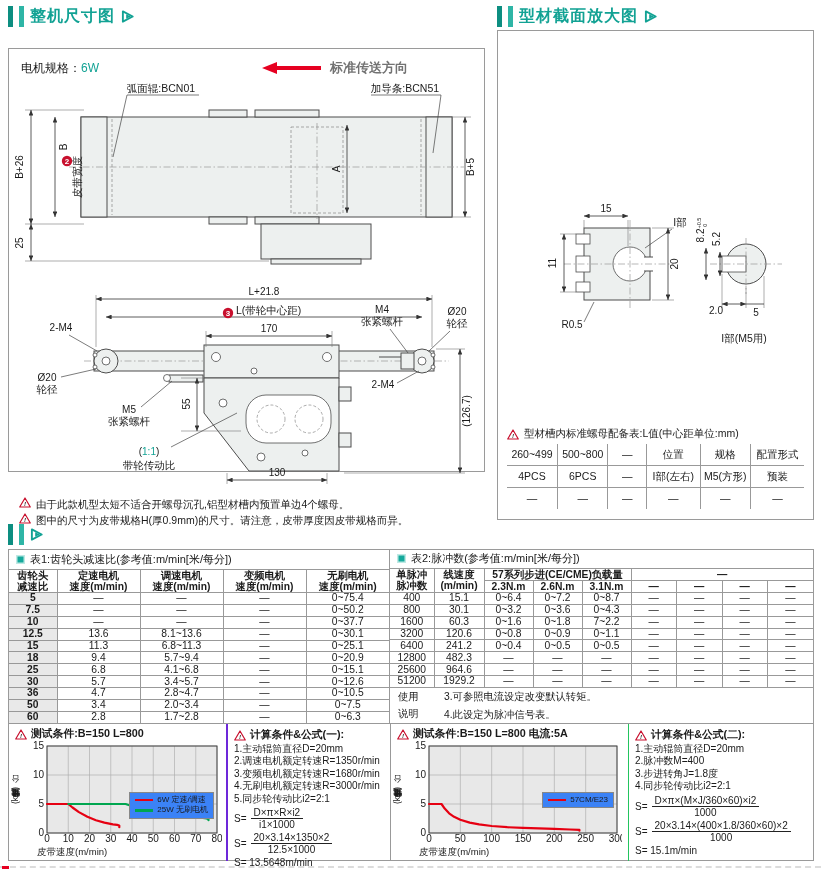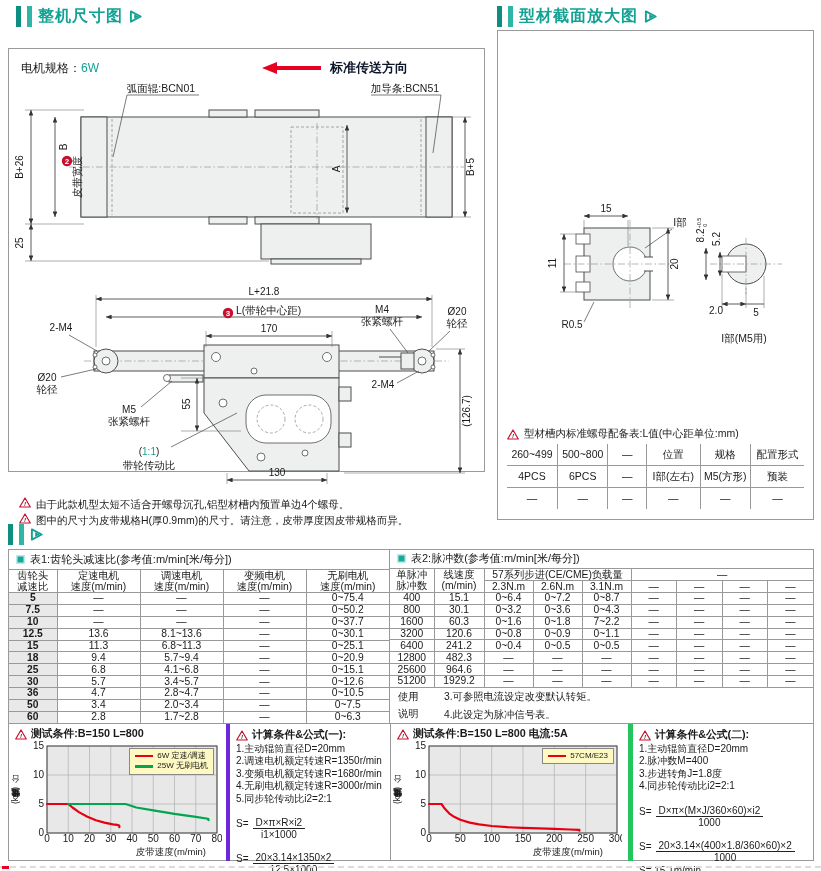--- a/index.html
+++ b/index.html
@@ -12,21 +12,21 @@
   .sechdr .t{font-size:16px;font-weight:bold;color:#12a294;letter-spacing:1px;}
   
   .panel{position:absolute;background:#fff;border:1px solid #9a9a9a;box-sizing:border-box;}
   #panelL{left:8px;top:48px;width:477px;height:424px;}
   #panelR{left:497px;top:30px;width:317px;height:490px;}
   #panelB{left:8px;top:549px;width:806px;height:312px;}
   
   .row1{display:flex;align-items:center;padding:8px 12px 0 12px;height:22px;}
   .motor{font-size:12px;}
   .motor .val{color:#12a294;}
-  .dir{display:flex;align-items:center;margin-left:auto;margin-right:64px;color:#0f172a;font-weight:bold;font-size:13px;}
+  .dir{display:flex;align-items:center;margin-left:auto;margin-right:64px;color:#737373;font-weight:bold;font-size:13px;}
   .arr-head{width:0;height:0;border-top:6px solid transparent;border-bottom:6px solid transparent;border-right:15px solid #e60021;}
   .arr-shaft{width:44px;height:4px;background:#e60021;margin-right:9px;}
   
   svg .part{fill:#edf0ef;stroke:#4d4d4d;stroke-width:1;}
   svg .white{fill:#fff;stroke:#4d4d4d;stroke-width:.8;}
   svg .ln{stroke:#4d4d4d;stroke-width:1;fill:none;}
   svg .dim{stroke:#333;stroke-width:.8;fill:none;}
   svg .ext{stroke:#777;stroke-width:.6;fill:none;}
   svg .lead{stroke:#444;stroke-width:.7;fill:none;}
   svg .cl{stroke:#999;stroke-width:.7;stroke-dasharray:7 2.5 1.5 2.5;fill:none;}
@@ -41,61 +41,61 @@
   .notes .nline{display:flex;gap:5px;align-items:flex-start;line-height:1.5;}
   
   .tables-row{display:flex;height:173px;}
   .t1wrap{width:381px;border-right:1px solid #999;box-sizing:border-box;}
   .t2wrap{flex:1;display:flex;flex-direction:column;}
   .tabtitle{display:flex;align-items:center;gap:5px;height:20px;padding:0 7px;font-size:11px;border-bottom:1px solid #999;box-sizing:border-box;}
   .tsq{display:inline-block;width:9px;height:9px;background:#15a99c;box-shadow:inset 0 0 0 1.5px #bfe9e4;}
   table{border-collapse:collapse;width:100%;table-layout:fixed;border:hidden;}
   th,td{border:1px solid #999;font-size:10.3px;text-align:center;padding:0;}
   td{height:10.9px;line-height:1;}
-  th div{line-height:11px;font-weight:normal;}
+  th div{line-height:11px;font-weight:bold;}
   .t1 td:first-child{background:#e9e9e9;font-weight:bold;}
   .usage{display:flex;border-top:1px solid #999;flex:1;font-size:10.3px;}
   .usage .lab{width:46px;display:flex;flex-direction:column;justify-content:center;padding-left:8px;gap:3px;}
   .usage .cols{flex:1;display:grid;grid-template-columns:53% 47%;align-content:center;}
   .usage .cols div{line-height:1.7;}
   
   .charts-row{display:flex;border-top:1px solid #999;height:137px;}
   .cell{position:relative;box-sizing:border-box;}
   .c1{width:217px;}
-  .c2{width:164px;border-left:4px solid #6d28d9;}
+  .c2{width:164px;border-left:2px solid #6d28d9;}
   .c3{width:238px;border-left:1px solid #999;}
-  .c4{flex:1;border-left:5px solid #22c55e;}
+  .c4{flex:1;border-left:1px solid #22c55e;}
   .cond{display:flex;align-items:center;gap:4px;font-size:10.8px;font-weight:bold;padding:3px 4px 0 6px;}
   .chart-svg{position:absolute;left:13px;top:17px;}
   .ylab{position:absolute;left:0px;top:24px;writing-mode:vertical-rl;transform:rotate(180deg);font-size:8.5px;height:96px;text-align:center;}
-  .xlab{position:absolute;left:22px;top:122px;width:175px;text-align:right;font-size:9.5px;}
-  .legend{position:absolute;background:#fef9c3;border:1px solid #888;padding:2px 5px;font-size:8px;line-height:1.3;}
+  .xlab{position:absolute;left:28px;top:122px;width:175px;text-align:left;font-size:9.5px;}
+  .legend{position:absolute;background:#3b82f6;border:1px solid #888;padding:2px 5px;font-size:8px;line-height:1.3;margin-top:44px;}
   .leg1{right:12px;top:24px;}
   .leg2{right:14px;top:24px;}
   .legend .item{display:flex;align-items:center;gap:4px;}
   .lseg{display:inline-block;width:18px;height:2.5px;}
   .calc{padding:4px 6px;font-size:10px;}
   .calc .title{display:flex;align-items:center;gap:4px;font-size:10.8px;font-weight:bold;margin-bottom:1px;}
   .calc .cond-list div{line-height:1.24;}
   .frow{display:flex;align-items:center;gap:4px;margin-top:2px;}
   .frac{display:inline-flex;flex-direction:column;text-align:center;}
-  .frac .num{border-bottom:1px solid #222;padding:0 3px;margin-top:10px;}
+  .frac .num{border-bottom:1px solid #222;padding:0 3px;}
   .result{margin-top:2px;}
   
   .nutwrap{position:absolute;left:9px;right:9px;bottom:10px;}
   .nut-title{display:flex;align-items:center;gap:5px;font-size:10.5px;margin-bottom:3px;}
   .nut td{height:21px;font-size:10.5px;}
   
   .pagecut{position:absolute;left:0;right:0;bottom:3px;border-top:2px dashed #dcdcdc;}
   .redtick{position:absolute;left:2px;bottom:2px;width:7px;height:3px;background:#e60021;}
 </style>
 </head>
 <body>
 
-<div class="sechdr" style="left:16px;top:4px;">
+<div class="sechdr" style="left:8px;top:4px;">
   <span class="bar1"></span>
   <span class="bar2"></span>
   <span class="t">整机尺寸图</span>
   <i class="playicon">
       <svg viewBox="0 0 16 16" width="15" height="15" style="display:block">
         <path d="M2 2.5 L12.5 8 L2 13.5 Z" fill="none" stroke="#12a294" stroke-width="2" stroke-linejoin="round"></path>
         <path d="M5.5 5.6 L10.5 8 L5.5 10.4 Z" fill="#12a294"></path>
       </svg>
     </i>
 </div>

